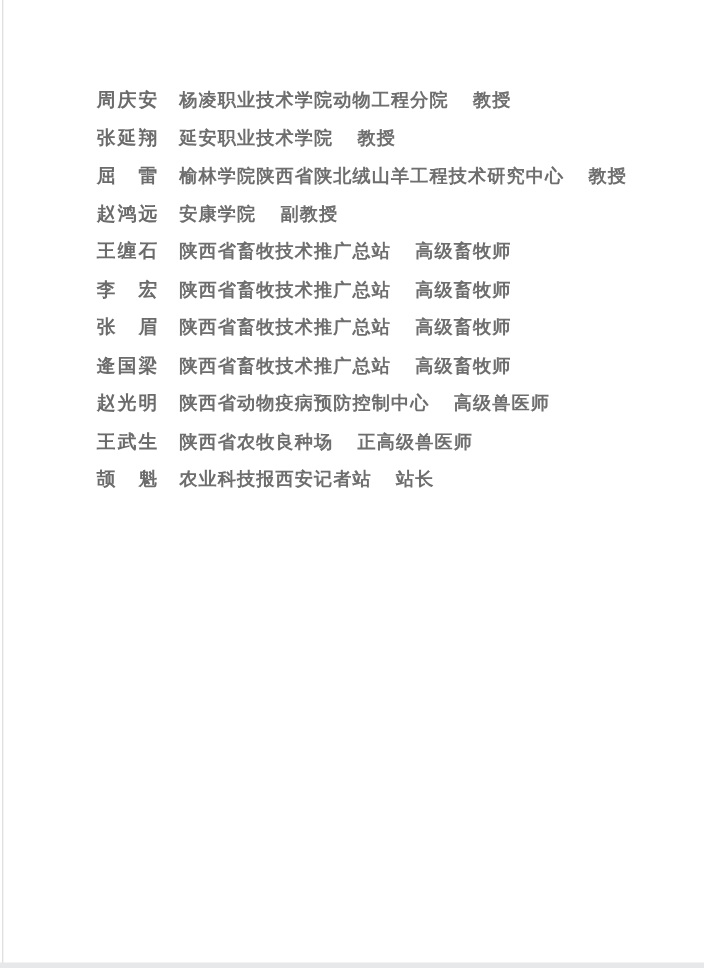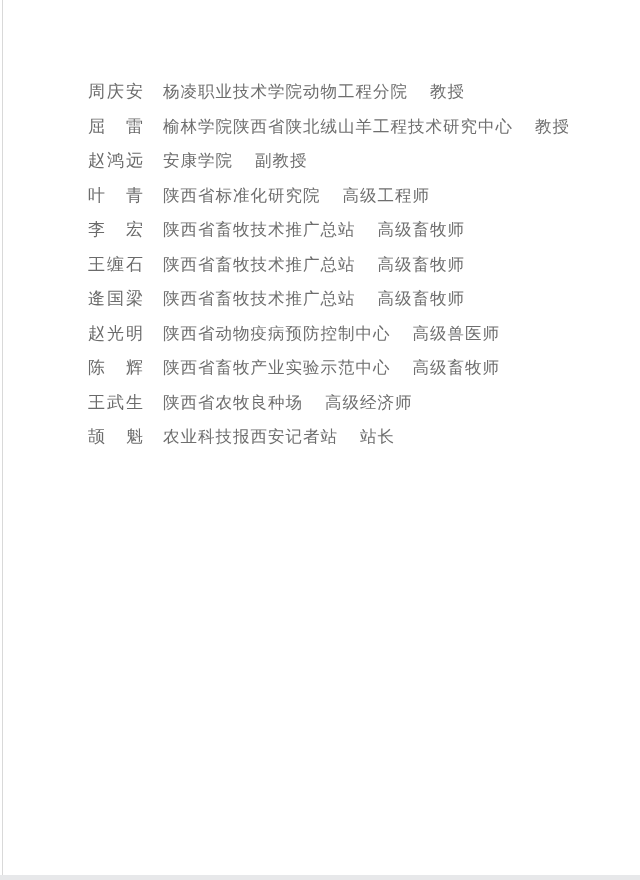--- a/index.html
+++ b/index.html
@@ -29,20 +29,21 @@
     bottom: 0;
     width: 640px;
     height: 5px;
     background: #e7e8ea;
   }
   .name-list {
     position: absolute;
     left: 88px;
     top: 74px;
     width: 520px;
+    font-weight: bold;
   }
   .row {
     height: 34.5px;
     line-height: 34.5px;
     white-space: nowrap;
     color: #6e6e6e;
     -webkit-font-smoothing: antialiased;
   }
   .name {
     display: inline-block;
@@ -76,63 +77,63 @@
 
 <div class="scan-left-line"></div>
 <div class="scan-bottom-strip"></div>
 
 <div class="name-list">
 
   <div class="row">
     <span class="name">周庆安</span><span class="org">杨凌职业技术学院动物工程分院</span><span class="title">教授</span>
   </div>
 
+  <div class="row">
+    <span class="name">张延翔</span><span class="org">延安职业技术学院</span><span class="title">教授</span>
+  </div>
 
   <div class="row">
     <span class="name">屈雷</span><span class="org">榆林学院陕西省陕北绒山羊工程技术研究中心</span><span class="title">教授</span>
   </div>
 
   <div class="row">
     <span class="name">赵鸿远</span><span class="org">安康学院</span><span class="title">副教授</span>
   </div>
 
+
+
   <div class="row">
-    <span class="name">叶青</span><span class="org">陕西省标准化研究院</span><span class="title">高级工程师</span>
+    <span class="name">王缠石</span><span class="org">陕西省畜牧技术推广总站</span><span class="title">高级畜牧师</span>
   </div>
-
 
   <div class="row">
     <span class="name">李宏</span><span class="org">陕西省畜牧技术推广总站</span><span class="title">高级畜牧师</span>
   </div>
 
   <div class="row">
-    <span class="name">王缠石</span><span class="org">陕西省畜牧技术推广总站</span><span class="title">高级畜牧师</span>
+    <span class="name">张眉</span><span class="org">陕西省畜牧技术推广总站</span><span class="title">高级畜牧师</span>
   </div>
-
 
   <div class="row">
     <span class="name">逄国梁</span><span class="org">陕西省畜牧技术推广总站</span><span class="title">高级畜牧师</span>
   </div>
 
 
   <div class="row">
     <span class="name">赵光明</span><span class="org">陕西省动物疫病预防控制中心</span><span class="title">高级兽医师</span>
   </div>
 
 
 
 
 
 
-  <div class="row">
-    <span class="name">陈辉</span><span class="org">陕西省畜牧产业实验示范中心</span><span class="title">高级畜牧师</span>
-  </div>
 
   <div class="row">
-    <span class="name">王武生</span><span class="org">陕西省农牧良种场</span><span class="title">高级经济师</span>
+    <span class="name">王武生</span><span class="org">陕西省农牧良种场</span><span class="title">正高级兽医师</span>
   </div>
 
   <div class="row">
     <span class="name">颉魁</span><span class="org">农业科技报西安记者站</span><span class="title">站长</span>
   </div>
 
 
 </div>
 
 </body></html>

